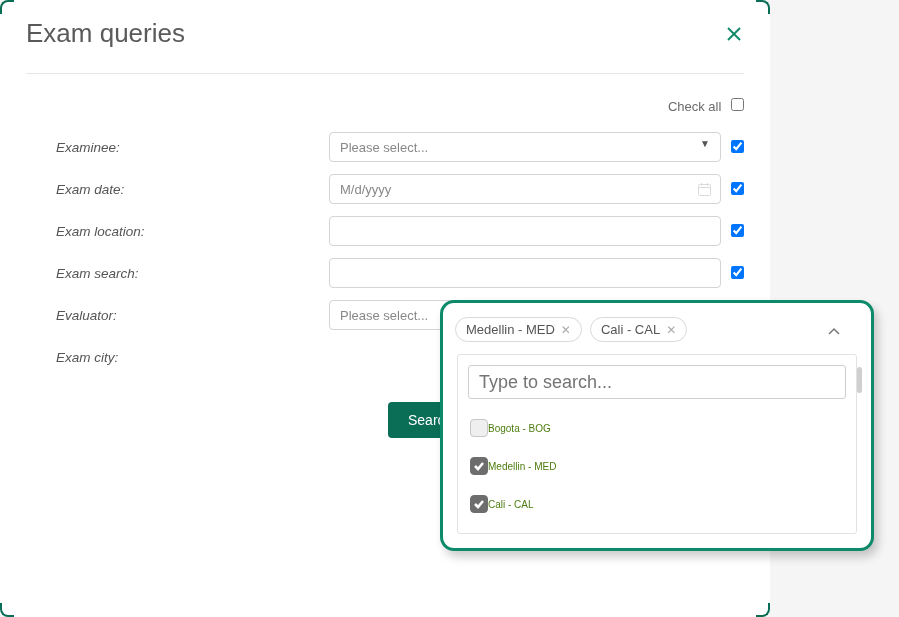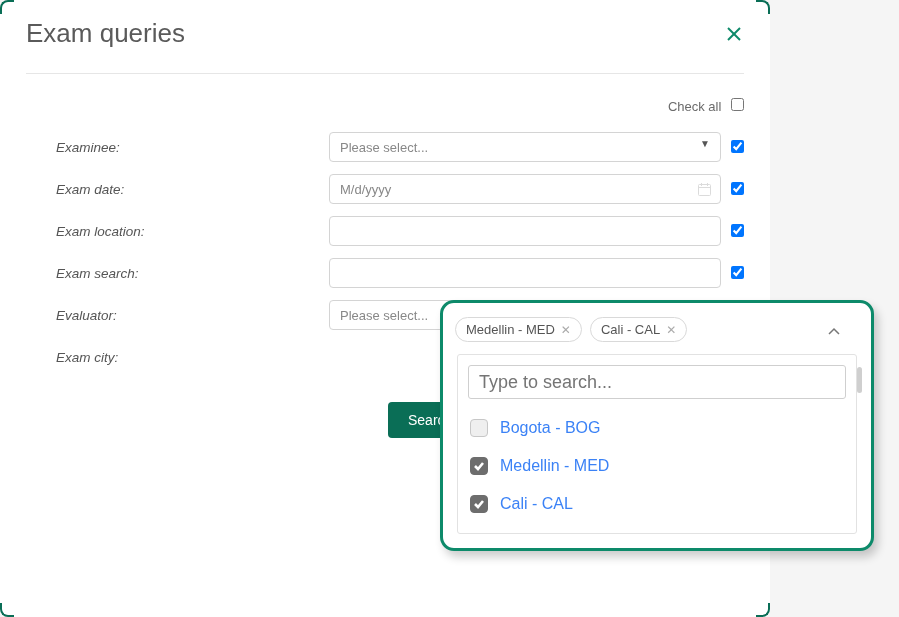--- a/index.html
+++ b/index.html
@@ -188,24 +188,23 @@
     right: -6px;
     top: 12px;
     width: 5px;
     height: 26px;
     background: #cfcfcf;
     border-radius: 3px;
   }
   .ms-option {
     display: flex;
     align-items: center;
-    gap: 12px;
     padding: 10px 2px;
-    font-size: 16px;
-    color: #3b82f6;
+    font-size: 10px;
+    color: #4d7c0f;
     cursor: pointer;
   }
   .cb {
     width: 18px; height: 18px;
     border-radius: 4px;
     border: 1px solid #c7c7c7;
     background: #efefef;
     display: flex;
     align-items: center;
     justify-content: center;

